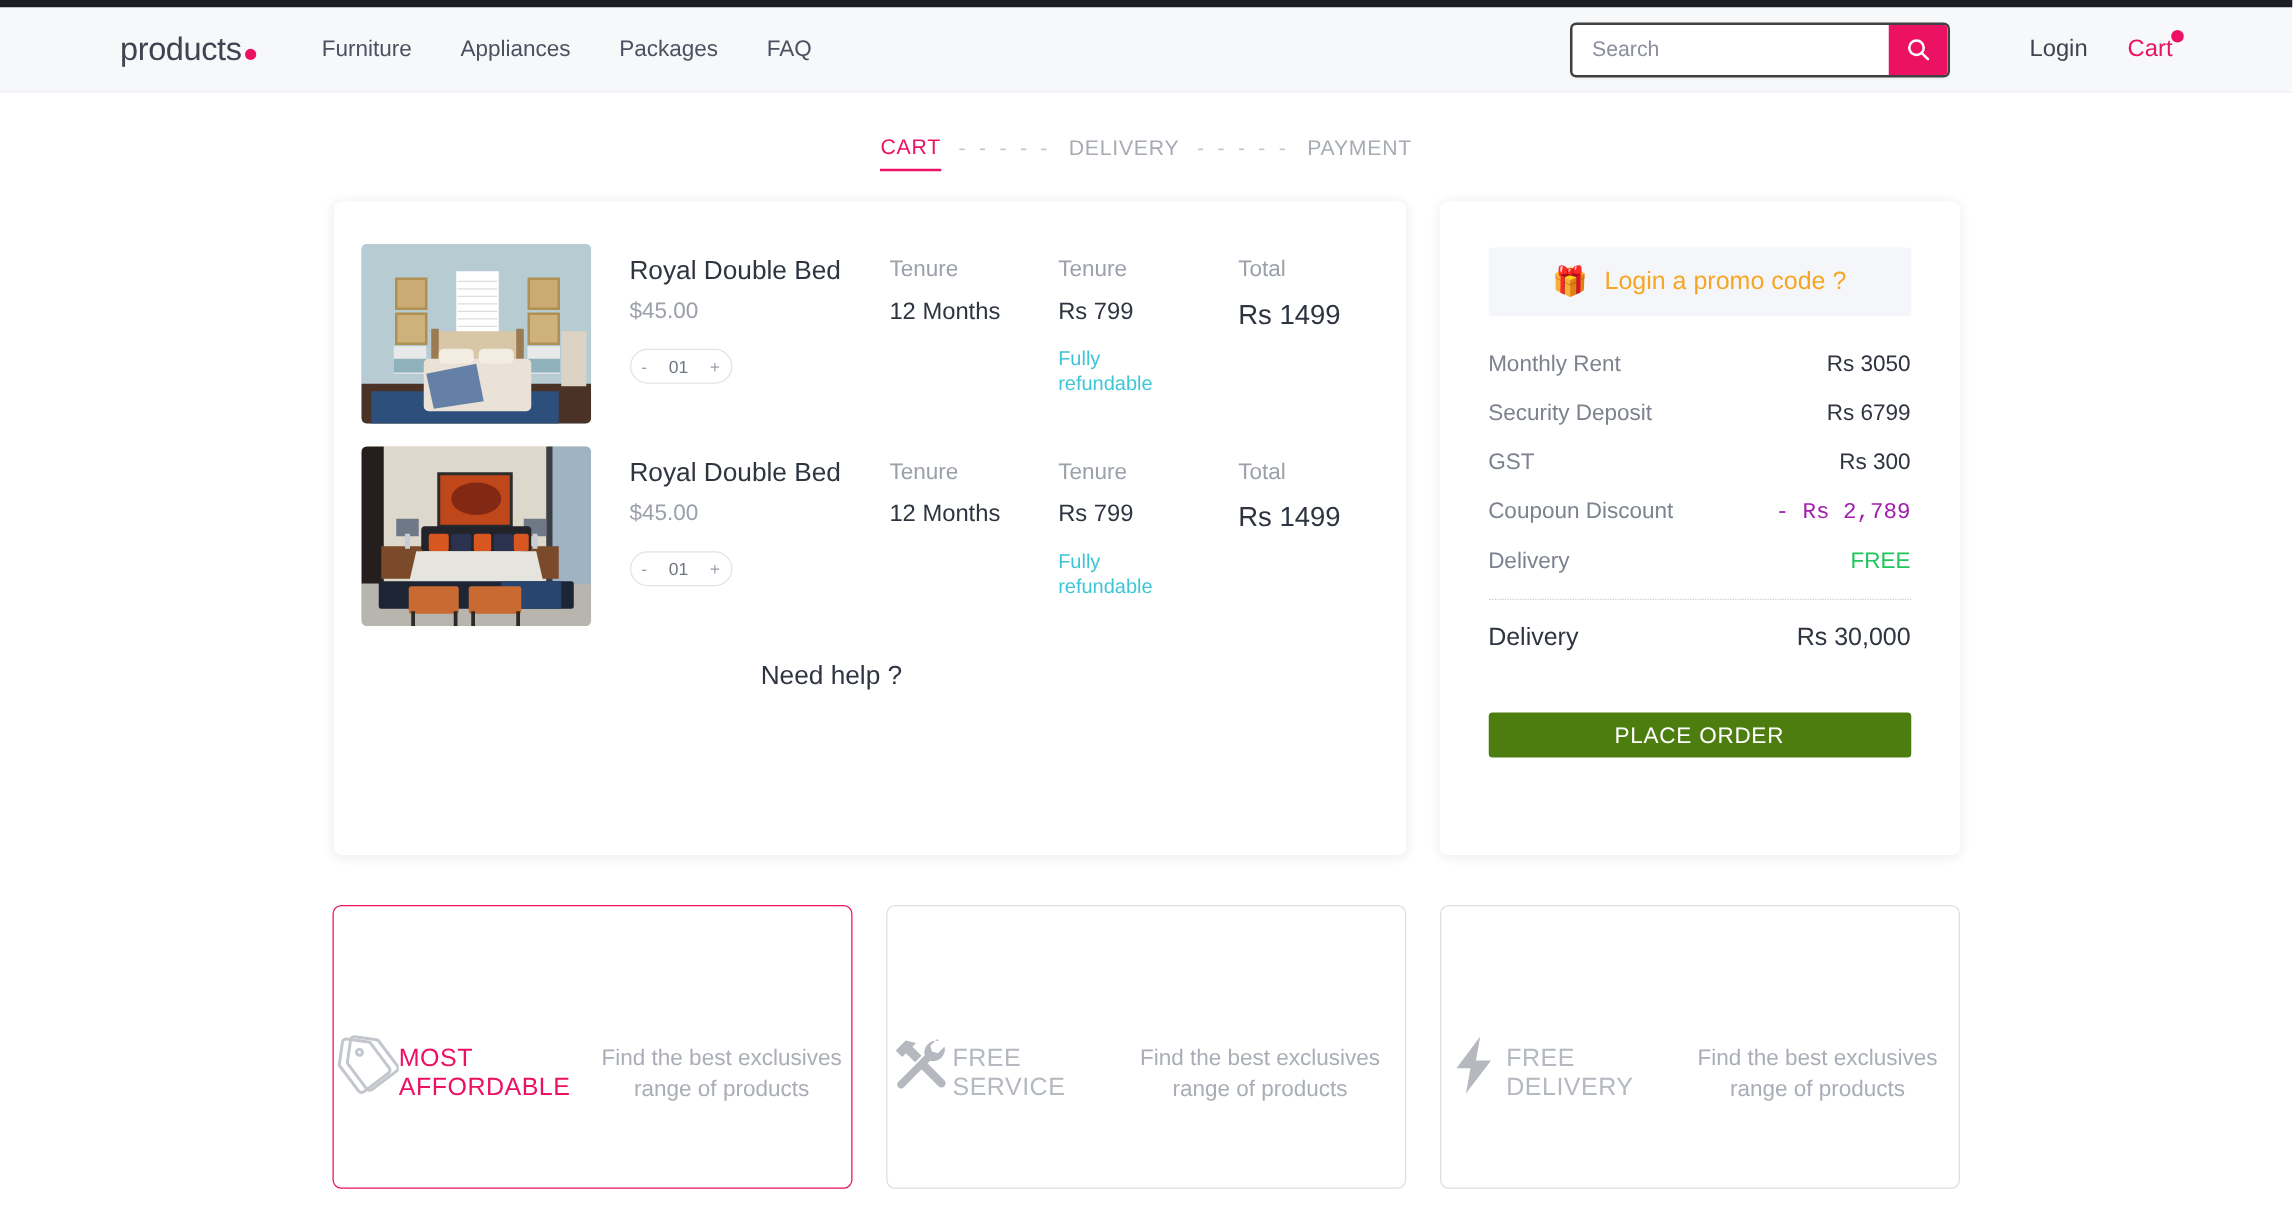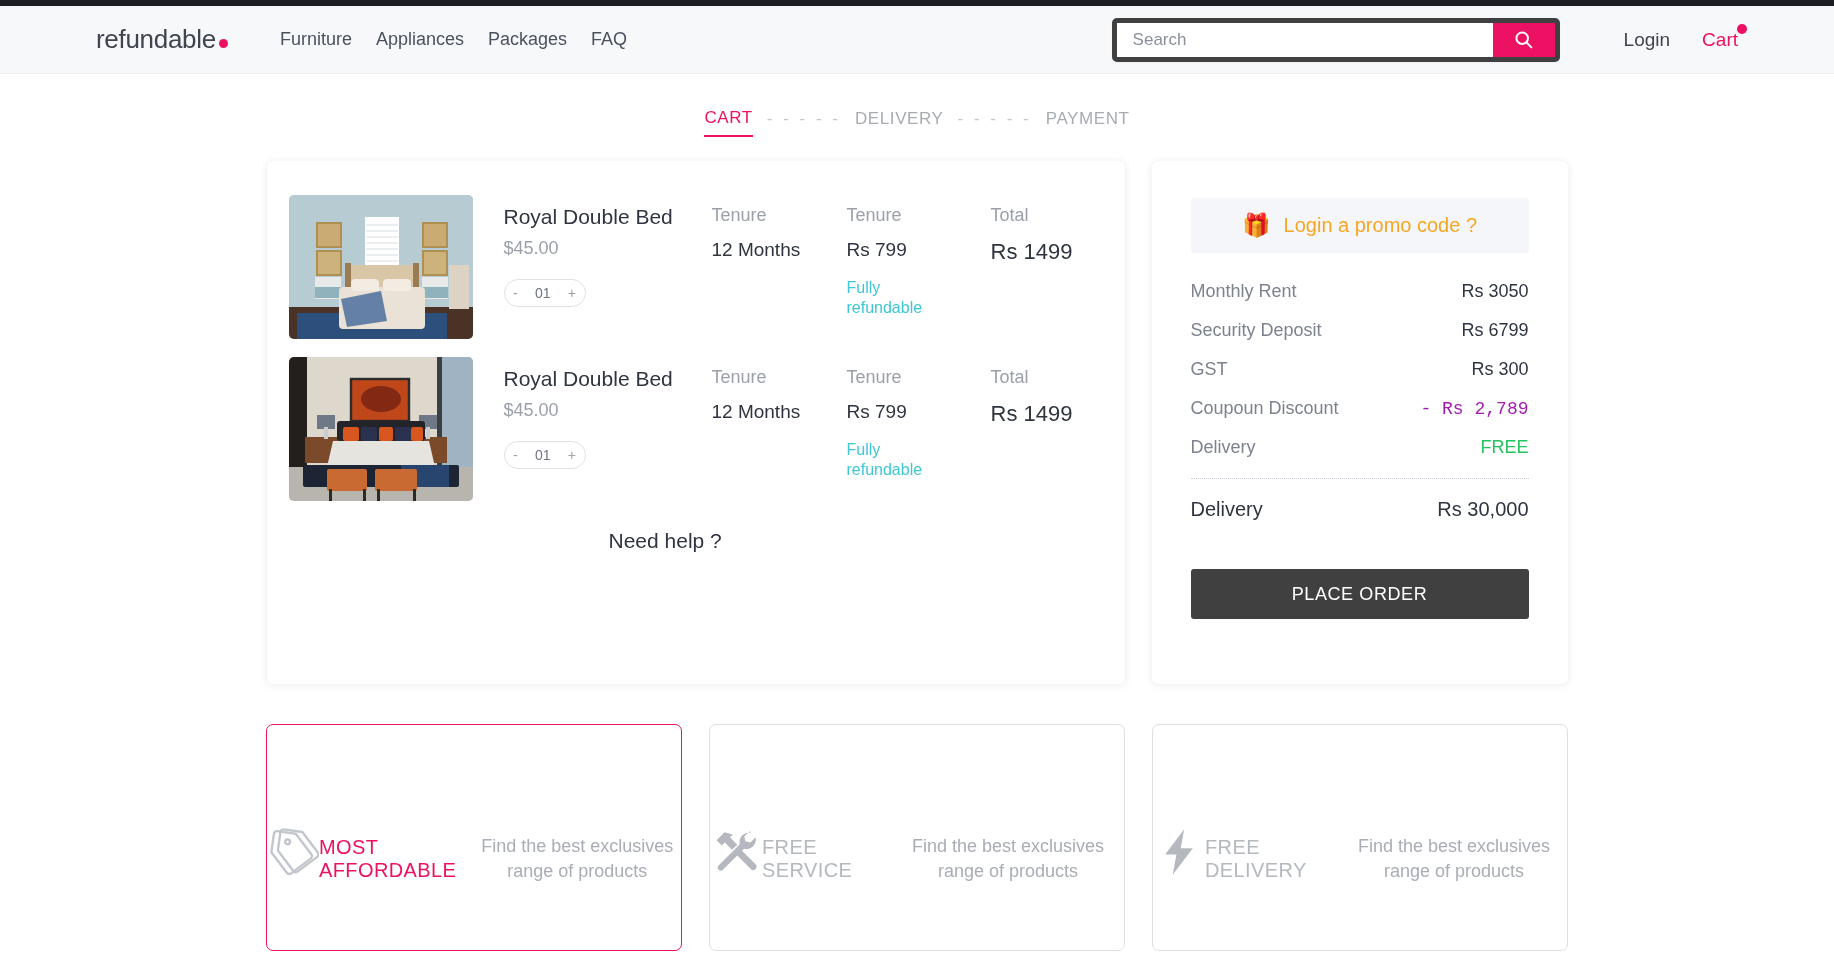--- a/index.html
+++ b/index.html
@@ -22,33 +22,33 @@
     border-bottom: 1px solid #eef0f3;
   }
   .brand {
     font-size: 26px; color: #3f4450; letter-spacing: -0.3px;
     display: flex; align-items: baseline;
   }
   .brand-dot {
     width: 9px; height: 9px; border-radius: 50%;
     background: #ec1162; display: inline-block; margin-left: 3px;
   }
-  .nav { display: flex; align-items: center; gap: 24px; margin-left: 52px; }
+  .nav { display: flex; align-items: center; gap: 39px; margin-left: 52px; }
   .nav-link {
     font-size: 18px; color: #4a5160; text-decoration: none; cursor: pointer;
     white-space: nowrap;
   }
   .header-right {
     margin-left: auto; display: flex; align-items: center; gap: 0;
     padding-right: 96px;
   }
   .search-wrap {
     display: flex; align-items: center;
-    background: #ffffff; border: 5px solid #404040; border-radius: 5px;
-    height: 44px; width: 448px; overflow: hidden;
+    background: #ffffff; border: 2px solid #404040; border-radius: 5px;
+    height: 44px; width: 304px; overflow: hidden;
     box-shadow: 0 1px 2px rgba(20,25,40,0.04);
   }
   .search-input {
     flex: 1; height: 100%; border: none; outline: none;
     padding: 0 16px; font-size: 17px; color: #2f3540;
     font-family: "Liberation Sans", sans-serif; background: transparent;
   }
   .search-input::placeholder { color: #8a8f9b; }
   .search-btn {
     width: 62px; height: 100%; background: #ec1162;
@@ -154,22 +154,22 @@
   .sum-label { font-size: 18px; color: #7c828e; }
   .sum-val { font-size: 18px; color: #2e3440; }
   .sum-val.discount { color: #a21caf; font-family: Liberation Mono, monospace; }
   .sum-val.free { color: #22c55e; }
   .divider {
     border-top: 1.6px dotted #c9ced6; margin: 20px 0 19px 0;
   }
   .sum-row.total .sum-label { font-size: 20px; color: #2e3440; }
   .sum-row.total .sum-val { font-size: 20px; color: #2e3440; }
   .place-btn {
-    margin-top: 30px; width: 100%; height: 50px;
-    background: #404040; border: none; border-radius: 3px;
+    margin-top: 30px; width: 100%; height: 36px;
+    background: #4d7c0f; border: none; border-radius: 3px;
     color: #ffffff; font-size: 18px; letter-spacing: 0.6px;
     cursor: pointer; font-family: "Liberation Sans", sans-serif;
   }
 
   
   .features {
     display: flex; justify-content: center; gap: 27px;
     margin-top: 40px; padding: 0 96px;
   }
   .feature {
@@ -195,21 +195,21 @@
 </style>
 </head>
 <body>
 
 <div id="page">
 
   <div class="top-strip"></div>
 
   <div class="header">
     <div class="brand">
-      <span>refundable</span>
+      <span>products</span>
       <span class="brand-dot"></span>
     </div>
 
     <nav class="nav">
       <a class="nav-link">Furniture</a>
       <a class="nav-link">Appliances</a>
       <a class="nav-link">Packages</a>
       <a class="nav-link">FAQ</a>
     </nav>
 

